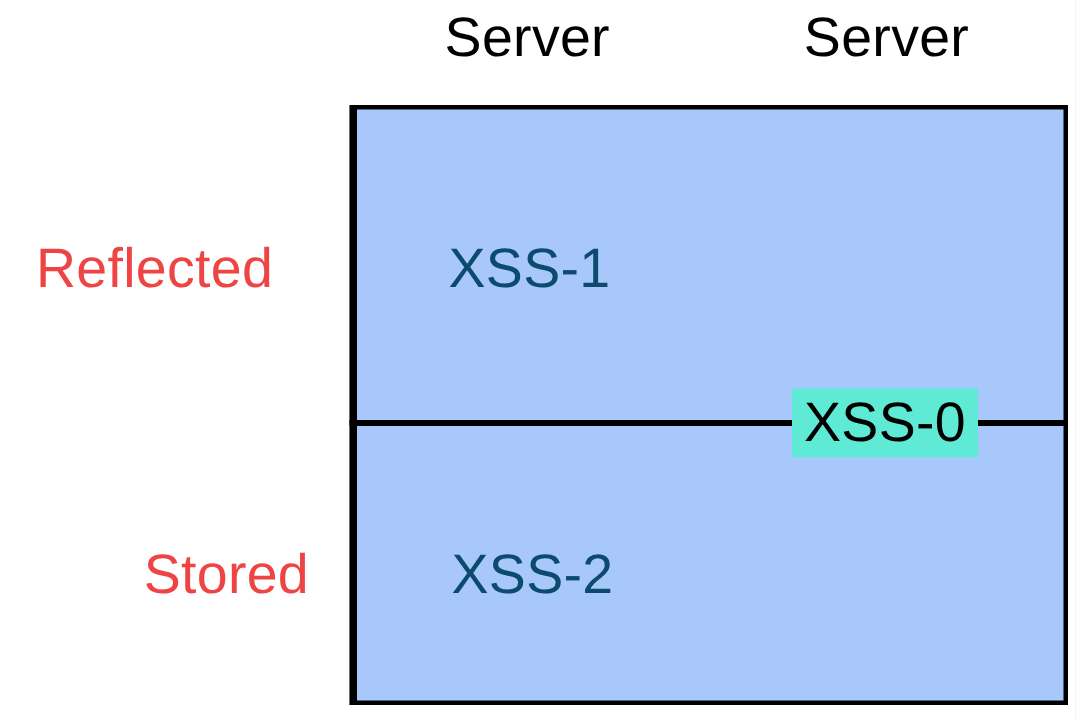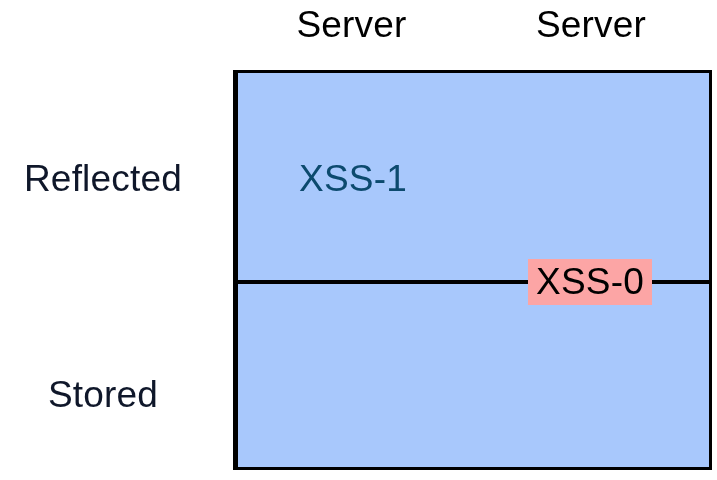--- a/index.html
+++ b/index.html
@@ -38,26 +38,26 @@
   #col-header-client { left: 470px; width: 242px; }
 
   
   .row-header {
     position: absolute;
     left: 0px;
     width: 206px;
     text-align: center;
     font-size: 37px;
     font-weight: 400;
-    color: #0f172a;
+    color: #ef4444;
     letter-spacing: 0.2px;
     white-space: nowrap;
   }
   #row-header-reflected { top: 156px; height: 46px; line-height: 46px; }
-  #row-header-stored    { top: 372px; height: 46px; line-height: 46px; }
+  #row-header-stored    { top: 360px; height: 46px; line-height: 46px; text-align: right; }
 
   
   #matrix {
     position: absolute;
     left: 233px;
     top: 70px;
     width: 479px;
     height: 400px;
     box-sizing: border-box;
     background: #a8c8fc;
@@ -103,21 +103,21 @@
     top: 259px;
     width: 124px;
     height: 46px;
     line-height: 46px;
     text-align: center;
     font-size: 37px;
     font-weight: 400;
     color: #000000;
     white-space: nowrap;
     letter-spacing: 0.2px;
-    background: #fca5a5;
+    background: #5eead4;
   }
 </style>
 </head>
 <body>
 
 <div id="canvas">
 
   <div class="col-header" id="col-header-server">Server</div>
 
   <div class="col-header" id="col-header-client">Server</div>
@@ -129,16 +129,17 @@
   <div id="matrix"></div>
 
   <div id="divider-vertical"></div>
 
   <div class="divider-horizontal" id="divider-horizontal-left"></div>
 
   <div class="divider-horizontal" id="divider-horizontal-right"></div>
 
   <div class="cell-label" id="cell-label-xss1">XSS-1</div>
 
+  <div class="cell-label" id="cell-label-xss2">XSS-2</div>
 
   <div id="cell-label-xss0">XSS-0</div>
 
 </div>
 
 </body></html>

